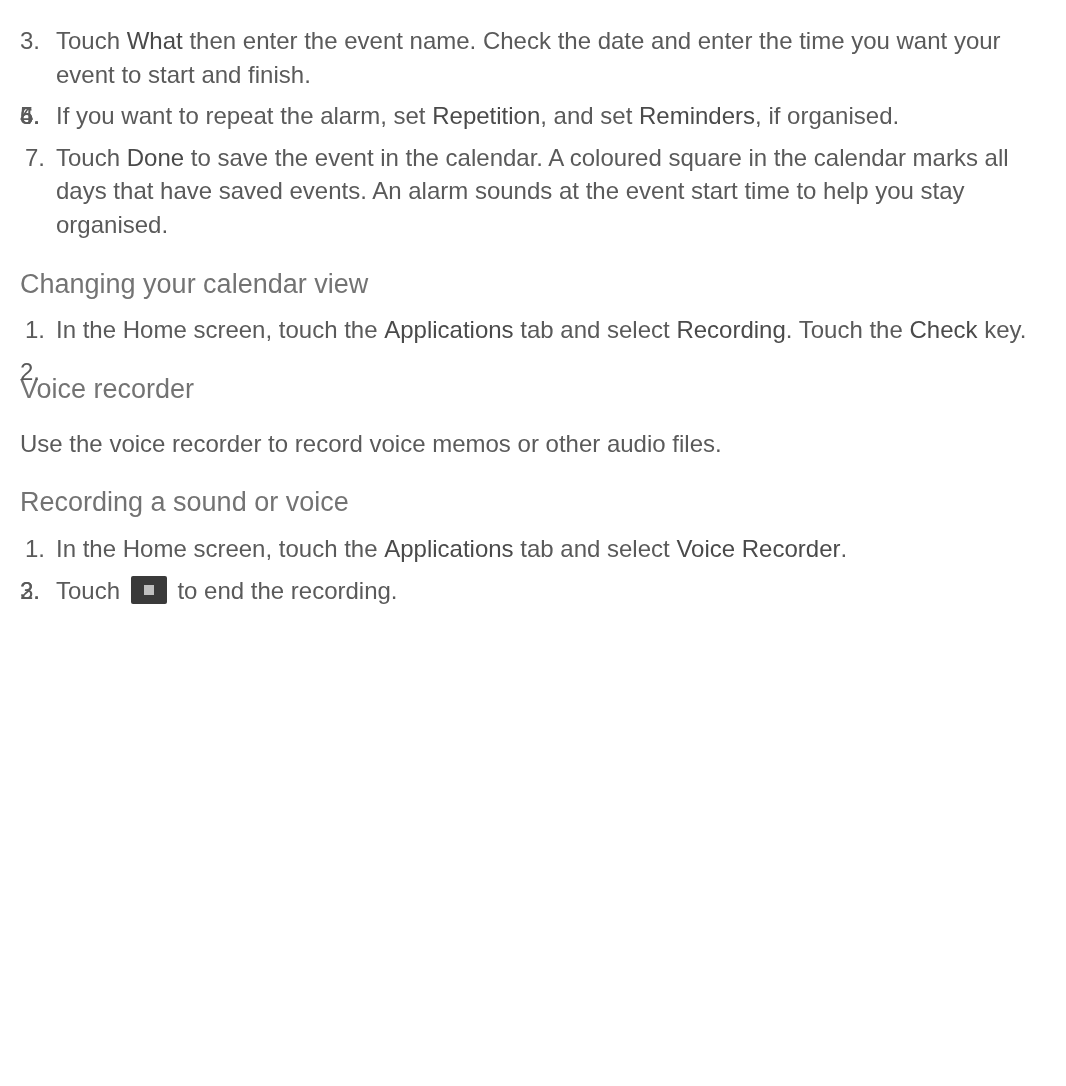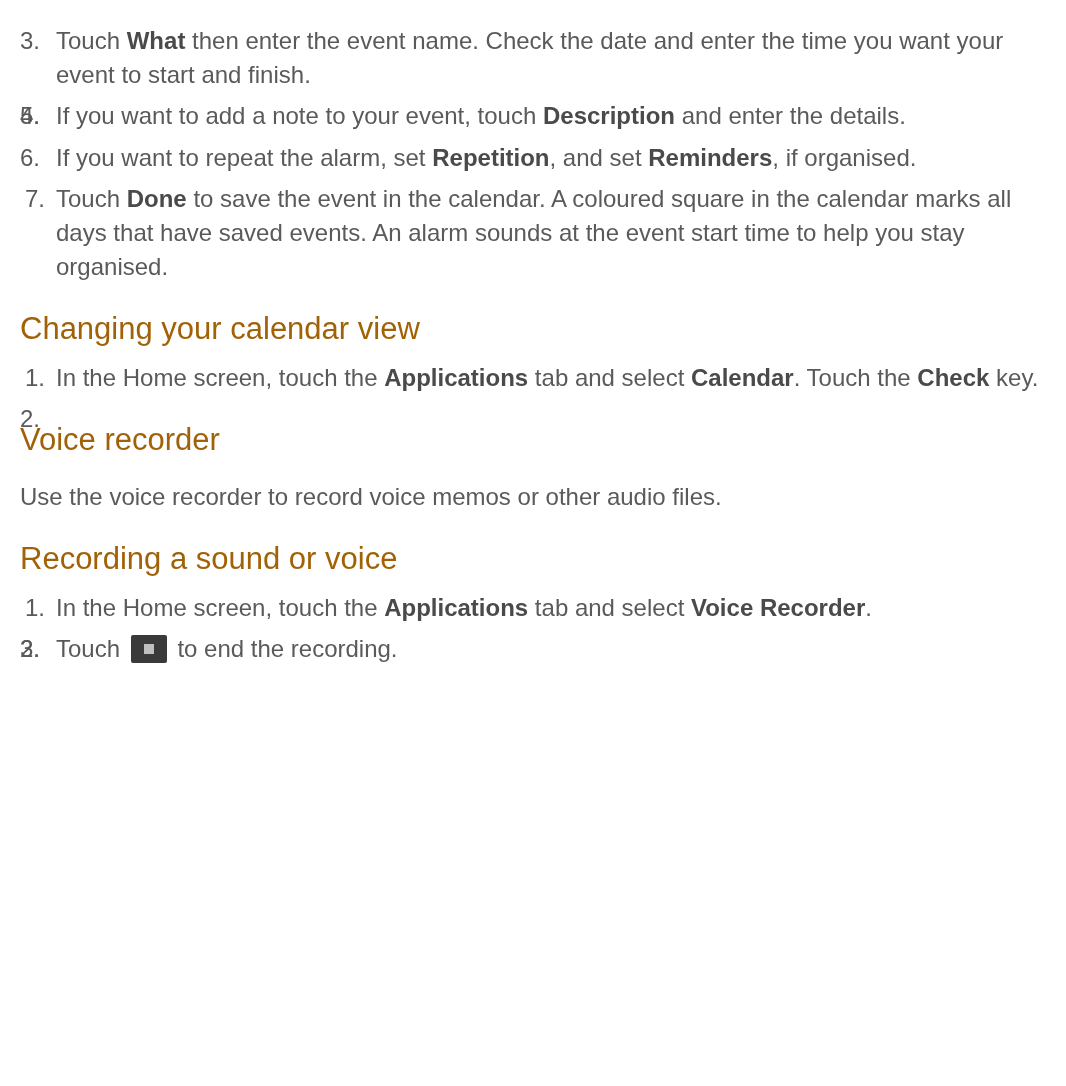--- a/index.html
+++ b/index.html
@@ -27,27 +27,27 @@
     position: absolute;
     left: 0;
     top: 0;
     color: #5a5a5a;
     font-weight: 500;
   }
   li .num.pad {
     left: 5px;
   }
   strong {
-    font-weight: 700;
+    font-weight: 400;
     color: #4a4a4a;
   }
   h2 {
-    color: #a16207;
+    color: #737373;
     font-weight: 400;
-    font-size: 31px;
+    font-size: 27px;
     margin: 24px 0 10px 0;
   }
   p.plain {
     margin: 18px 0 0 0;
   }
   .icon-box {
     display: inline-block;
     width: 36px;
     height: 28px;
     background: #3a3a3a;
@@ -84,23 +84,20 @@
     <span class="num">3.</span>
     <span>
       <span>Touch </span><strong>What</strong><span> then enter the event name. Check the date and enter the time you want your event to start and finish.</span>
     </span>
   </li>
   <li>
     <span class="num">4.</span>
   </li>
   <li>
     <span class="num">5.</span>
-    <span>
-      <span>If you want to add a note to your event, touch </span><strong>Description</strong><span> and enter the details.</span>
-    </span>
   </li>
   <li>
     <span class="num">6.</span>
     <span>
       <span>If you want to repeat the alarm, set </span><strong>Repetition</strong><span>, and set </span><strong>Reminders</strong><span>, if organised.</span>
     </span>
   </li>
   <li>
     <span class="num pad">7.</span>
     <span>
@@ -108,21 +105,21 @@
     </span>
   </li>
 </ol>
 
 <h2>Changing your calendar view</h2>
 
 <ol>
   <li>
     <span class="num pad">1.</span>
     <span>
-      <span>In the Home screen, touch the </span><strong>Applications</strong><span> tab and select </span><strong>Calendar</strong><span>. Touch the </span><strong>Check</strong><span> key.</span>
+      <span>In the Home screen, touch the </span><strong>Applications</strong><span> tab and select </span><strong>Recording</strong><span>. Touch the </span><strong>Check</strong><span> key.</span>
     </span>
   </li>
   <li>
     <span class="num">2.</span>
   </li>
 </ol>
 
 <h2>Voice recorder</h2>
 
 <p class="plain">Use the voice recorder to record voice memos or other audio files.</p>

